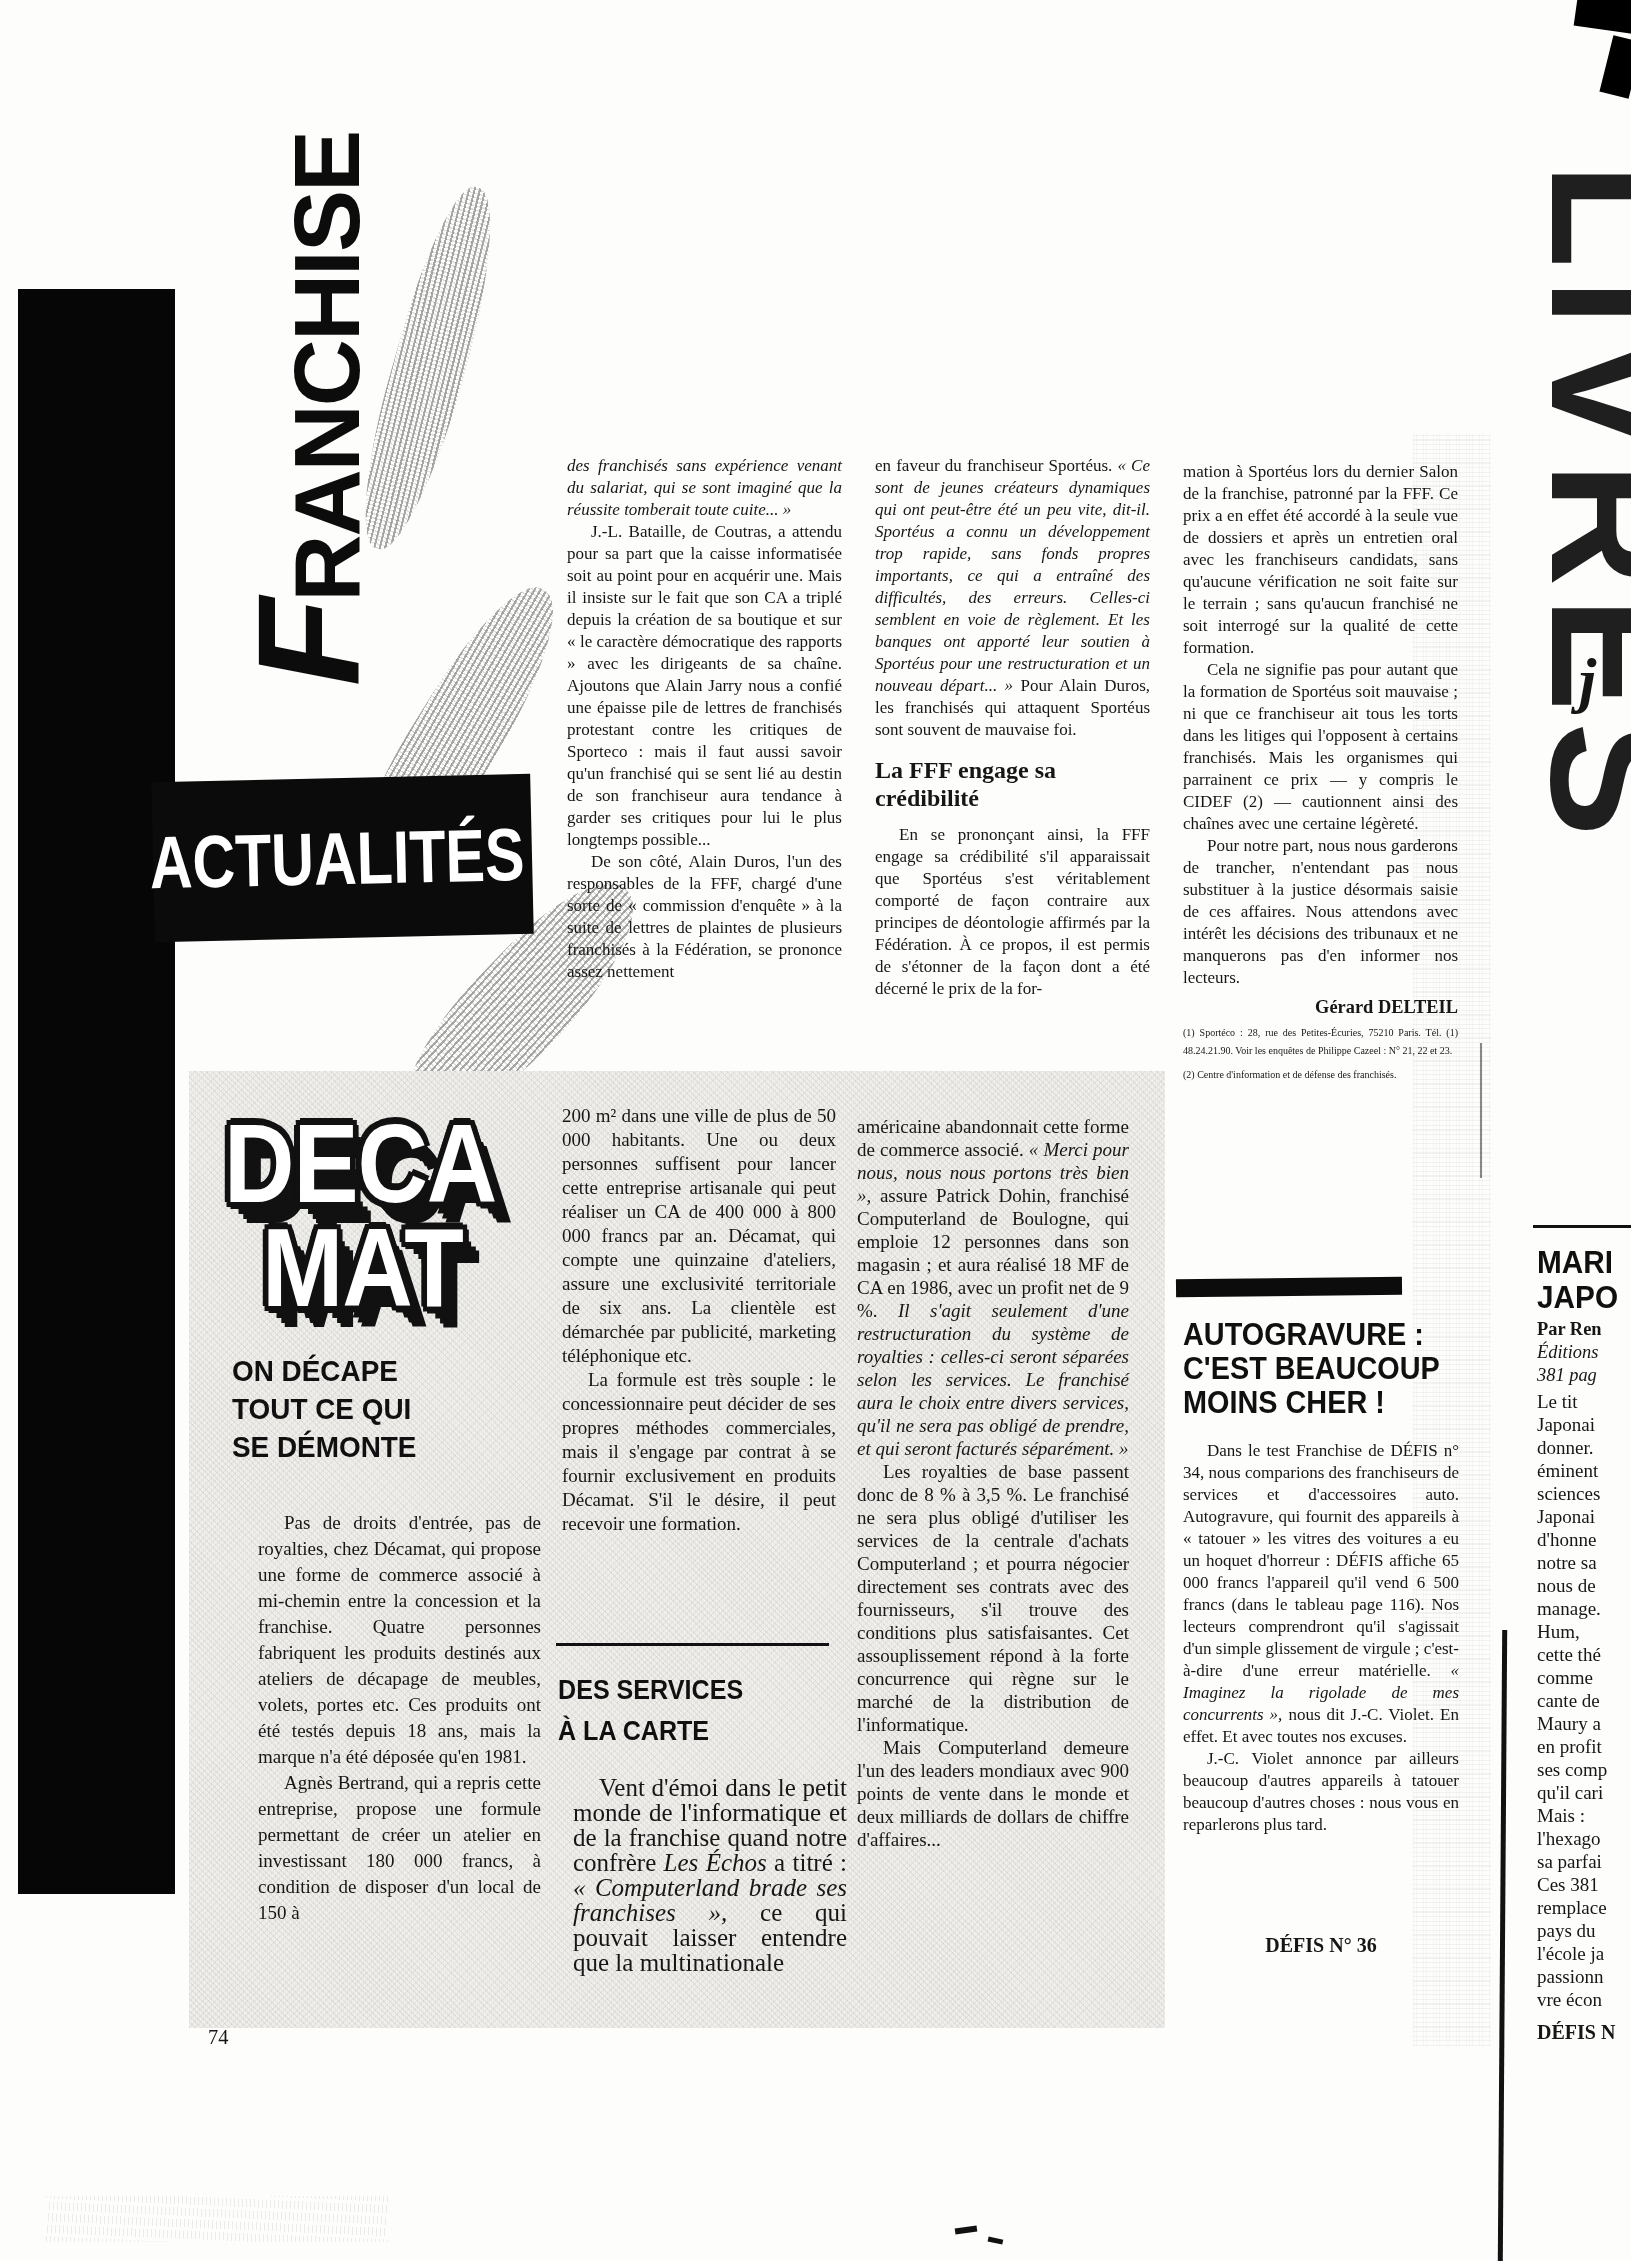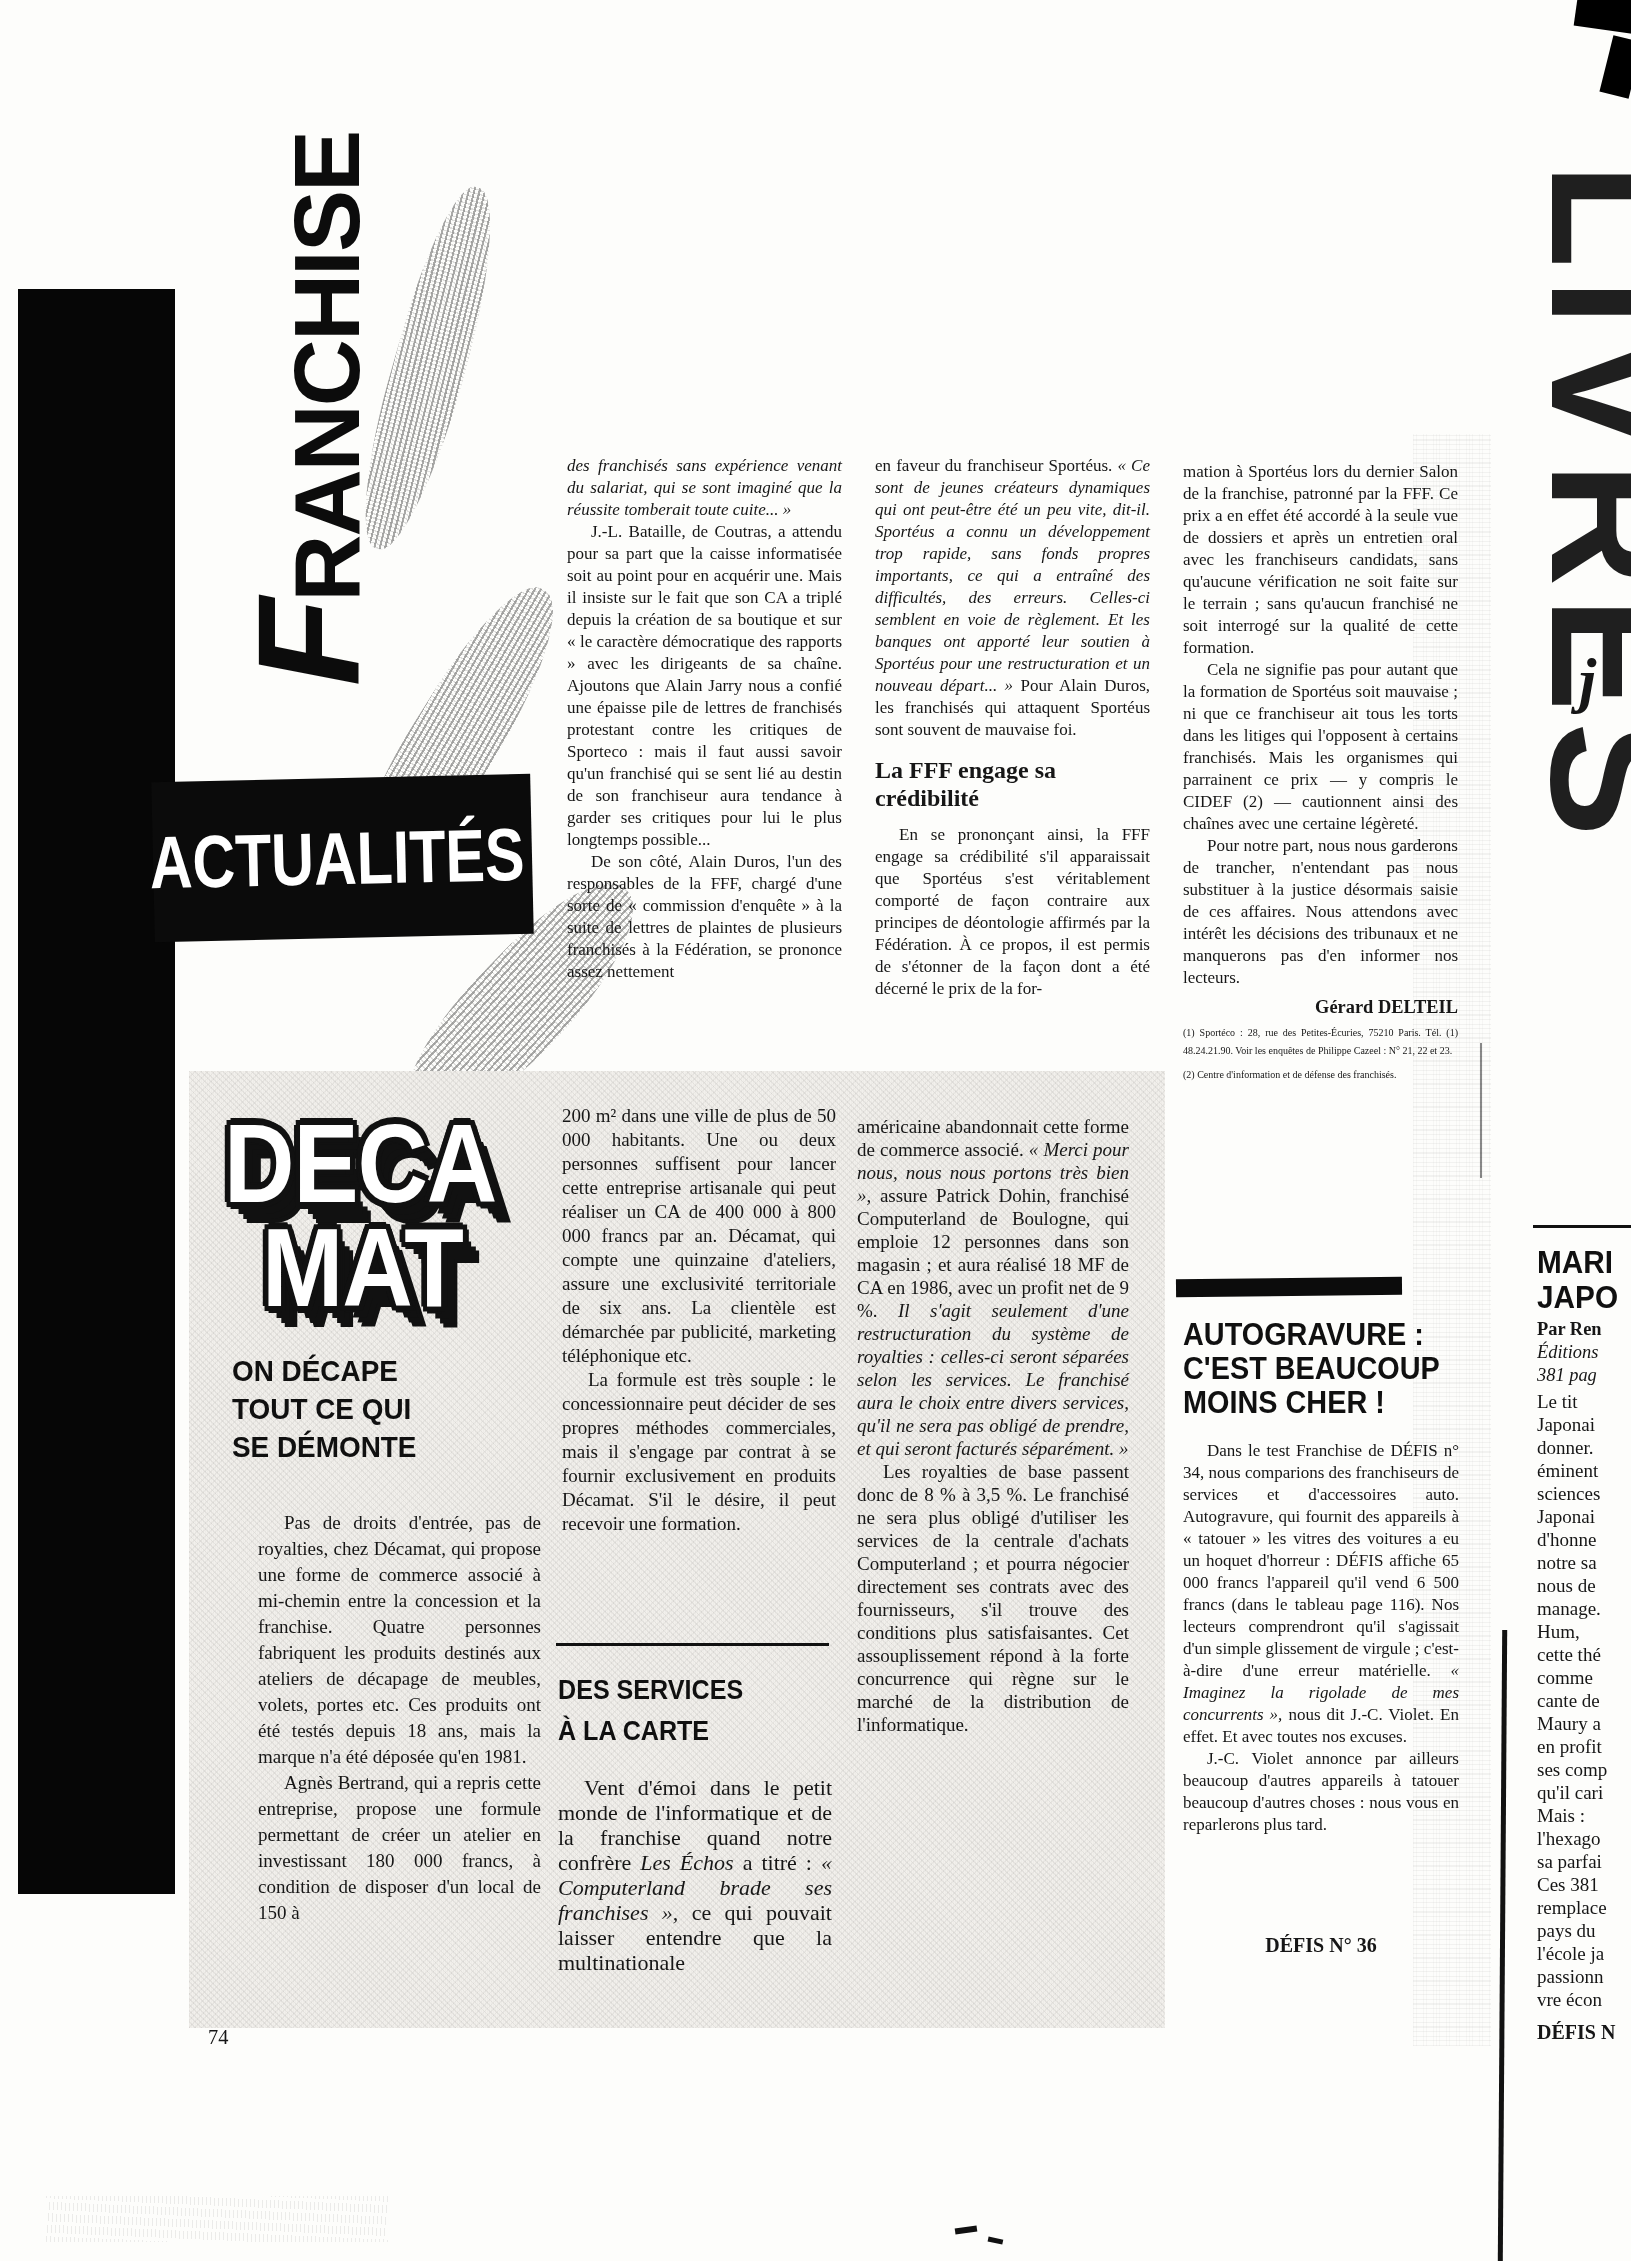--- a/index.html
+++ b/index.html
@@ -71,21 +71,21 @@
       9.2px 12px 0 #111,14.5px 17px 0 #111,18.4px 21px 0 #111;}
   .logo .l2{margin-left:38px;}
   .tagline{left:232px;top:1352px;font-size:30px;line-height:38px;}
   .dec{font-size:19px;line-height:26px;}
   .dc1{left:258px;top:1510px;width:283px;font-size:19px;line-height:26px;}
   .dc2{left:562px;top:1104px;width:274px;line-height:24px;}
   .dc3{left:857px;top:1115px;width:272px;line-height:23px;}
   .contact{font-style:italic;font-weight:bold;margin-top:10.5px;}
   .rule{left:556px;top:1643px;width:273px;height:3.3px;background:#111;}
   .serv-h{left:558px;top:1670px;font-size:27px;line-height:41px;}
-  .serv-p{left:558px;top:1775px;width:274px;font-size:22px;line-height:25px;}
+  .serv-p{left:573px;top:1775px;width:274px;font-size:25px;line-height:25px;}
   .pagenum{left:208px;top:2026px;font-size:20.4px;}
   
   .livres-wrap{left:1537px;top:163px;width:95px;height:1026px;overflow:hidden;opacity:.92;}
   .livres-text{position:absolute;left:0;top:0;transform-origin:0 0;
     transform:rotate(90deg) translateY(-100%);white-space:nowrap;
     font-family:"Liberation Sans",sans-serif;font-weight:bold;font-size:172px;
     line-height:150px;letter-spacing:10.5px;color:#0d0d0d;}
   .jfrag{left:1579px;top:645px;font-style:italic;font-weight:bold;font-size:62px;}
   .adj-rule{left:1533px;top:1225px;width:99px;height:3.3px;background:#111;}
   .adj-h{left:1537px;top:1245px;width:96px;overflow:hidden;font-size:32px;line-height:35px;}
@@ -177,20 +177,21 @@
 <div class="abs sans-h serv-h">
   <span class="cond">DES SERVICES</span><br>
   <span class="cond">À LA CARTE</span>
 </div>
 <div class="abs col serv-p">
   <p style="margin:0;text-indent:26px;"><span>Vent d'émoi dans le petit monde de l'informatique et de la franchise quand notre confrère </span><em>Les Échos</em><span> a titré : </span><em>« Computerland brade ses franchises »,</em><span> ce qui pouvait laisser entendre que la multinationale</span></p>
 </div>
 <div class="abs col dec dc3">
   <p style="margin:0;"><span>américaine abandonnait cette forme de commerce associé. </span><em>« Merci pour nous, nous nous portons très bien »,</em><span> assure Patrick Dohin, franchisé Computerland de Boulogne, qui emploie 12 personnes dans son magasin ; et aura réalisé 18 MF de CA en 1986, avec un profit net de 9 %. </span><em>Il s'agit seulement d'une restructuration du système de royalties : celles-ci seront séparées selon les services. Le franchisé aura le choix entre divers services, qu'il ne sera pas obligé de prendre, et qui seront facturés séparément. »</em></p>
   <p style="margin:0;text-indent:26px;">Les royalties de base passent donc de 8 % à 3,5 %. Le franchisé ne sera plus obligé d'utiliser les services de la centrale d'achats Computerland ; et pourra négocier directement ses contrats avec des fournisseurs, s'il trouve des conditions plus satisfaisantes. Cet assouplissement répond à la forte concurrence qui règne sur le marché de la distribution de l'informatique.</p>
+  <p style="margin:0;text-indent:26px;">Mais Computerland demeure l'un des leaders mondiaux avec 900 points de vente dans le monde et deux milliards de dollars de chiffre d'affaires...</p>
 </div>
 
 <div class="abs pagenum">74</div>
 
 <div class="abs livres-wrap">
   <span class="livres-text">LIVRES</span>
 </div>
 <div class="abs jfrag">j</div>
 <div class="abs adj-rule"></div>
 <div class="abs sans-h adj-h">

